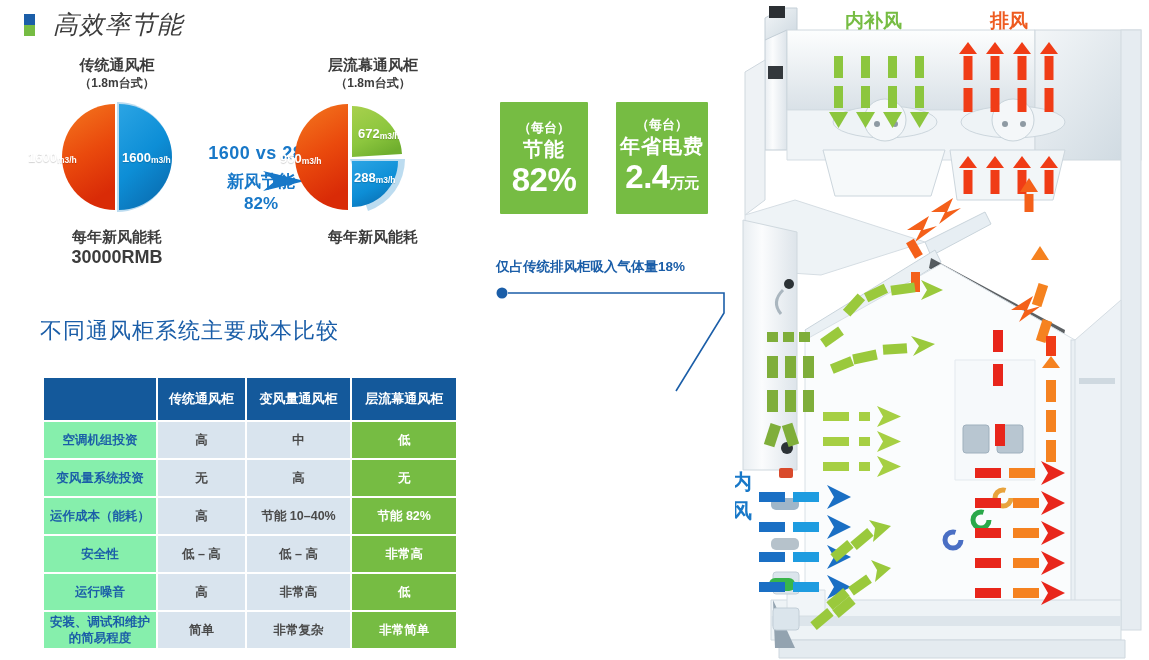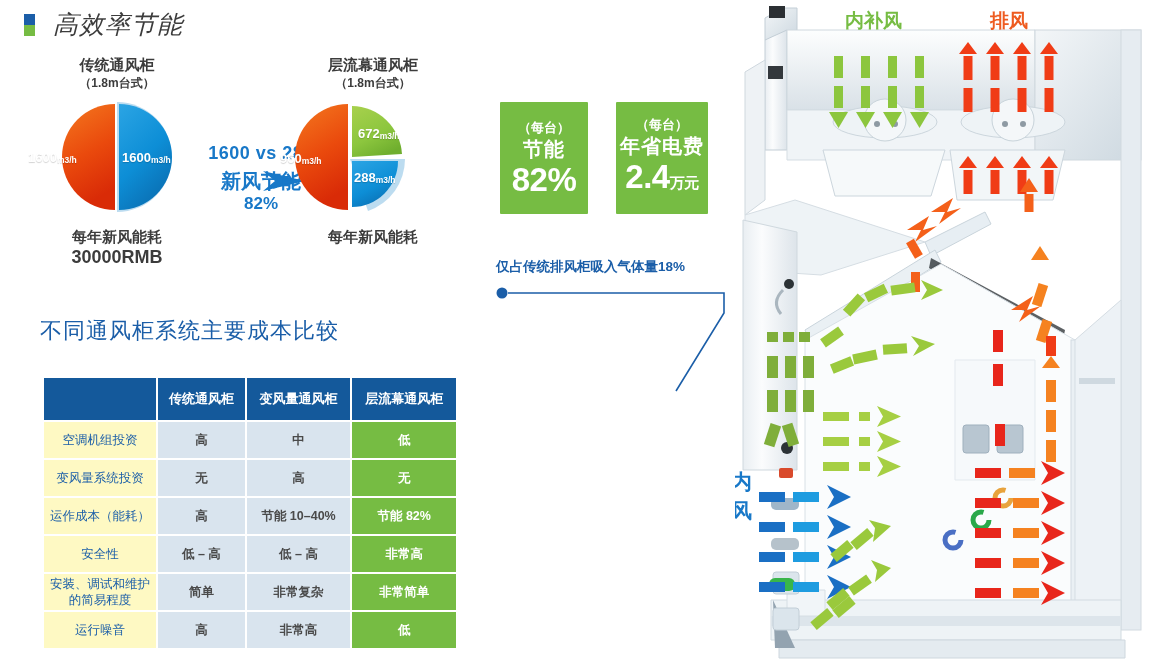--- a/index.html
+++ b/index.html
@@ -36,21 +36,21 @@
     position:absolute;color:#fff;font-weight:bold;font-size:13px;
     white-space:nowrap;text-shadow:0 1px 1px rgba(0,0,0,.18);
     z-index:5;
   }
   .slice-label sub{font-size:8.5px;vertical-align:baseline;position:relative;top:1px;}
 
   
   .vs{position:absolute;left:196px;top:88px;width:130px;text-align:center;color:#1878c8;}
   .vs .vs-top{font-size:18px;font-weight:bold;letter-spacing:.5px;}
   .vs .arrow{margin:4px auto 2px;width:0;height:0;}
-  .vs .vs-b1{font-size:20px;font-weight:bold;line-height:23px;}
+  .vs .vs-b1{font-size:17px;font-weight:bold;line-height:23px;}
   .vs .vs-b2{font-size:17px;font-weight:bold;line-height:22px;}
 
   
   .badges{position:absolute;left:500px;top:102px;display:flex;gap:28px;}
   .badge{background:#76bc43;width:88px;height:112px;display:flex;flex-direction:column;
          align-items:center;justify-content:center;color:#fff;border-radius:1px;}
   .badge .b-top{font-size:13px;line-height:17px;font-weight:bold;}
   .badge .b-mid{font-size:20px;line-height:26px;font-weight:bold;letter-spacing:1px;}
   .badge .b-big{font-size:33px;line-height:35px;font-weight:bold;letter-spacing:-.5px;}
   .badge .b-big small{font-size:15px;font-weight:bold;}
@@ -62,21 +62,21 @@
   .callout svg{display:block;margin-top:3px;}
 
   
   .sec-title{position:absolute;left:40px;top:316px;font-size:22px;font-weight:400;color:#1b5ea8;letter-spacing:1px;}
 
   
   .tbl{position:absolute;left:42px;top:376px;width:416px;border-collapse:separate;border-spacing:2px;}
   .tbl td{height:34px;text-align:center;vertical-align:middle;font-size:12.5px;}
   .tbl .hd{background:#14599b;color:#ffffff;font-weight:bold;height:40px;font-size:13px;}
   .tbl .hd.blank{background:#14599b;}
-  .tbl .rowhead{background:#fef9c3;color:#1b5ea8;font-weight:normal;width:110px;line-height:16px;}
+  .tbl .rowhead{background:#86efac;color:#1b5ea8;font-weight:bold;width:110px;line-height:16px;}
   .tbl .cell{background:#d9e4ee;color:#4a4a4a;font-weight:bold;}
   .tbl .green{background:#76bc43;color:#ffffff;font-weight:bold;}
 
   
   .photo{position:absolute;left:735px;top:0;width:414px;height:660px;overflow:hidden;}
   .lbl{position:absolute;font-size:19px;font-weight:bold;white-space:nowrap;}
   .lbl.green{color:#76bc43;}
   .lbl.orange{color:#ee5b20;}
   .lbl.blue{color:#1878c8;font-size:21px;line-height:27px;}
 </style>
@@ -229,30 +229,30 @@
         <td class="cell">节能 10–40%</td>
         <td class="green">节能 82%</td>
       </tr>
       <tr>
         <td class="rowhead">安全性</td>
         <td class="cell">低 – 高</td>
         <td class="cell">低 – 高</td>
         <td class="green">非常高</td>
       </tr>
       <tr>
+        <td class="rowhead">运行噪音</td>
+        <td class="cell">高</td>
+        <td class="cell">非常高</td>
+        <td class="green">低</td>
+      </tr>
+      <tr>
         <td class="rowhead">安装、调试和维护的简易程度</td>
         <td class="cell">简单</td>
         <td class="cell">非常复杂</td>
         <td class="green">非常简单</td>
-      </tr>
-      <tr>
-        <td class="rowhead">运行噪音</td>
-        <td class="cell">高</td>
-        <td class="cell">非常高</td>
-        <td class="green">低</td>
       </tr>
     </tbody>
   </table>
 
   <div class="photo">
     <svg width="414" height="660" viewBox="0 0 414 660">
       <defs>
         <linearGradient id="mtl" x1="0" y1="0" x2="1" y2="0">
           <stop offset="0%" stop-color="#e9eef2"></stop>
             <stop offset="35%" stop-color="#fbfcfd"></stop>

